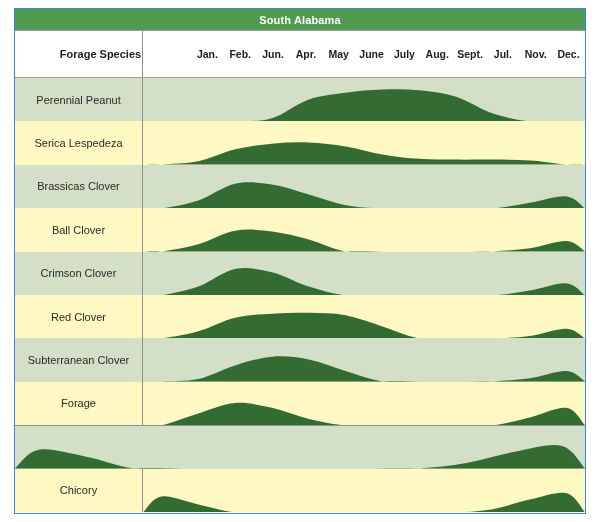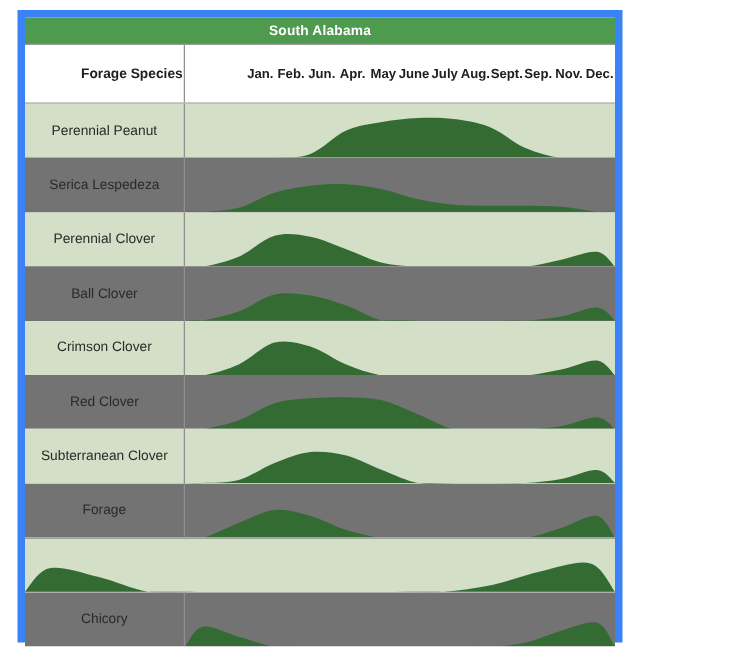--- a/index.html
+++ b/index.html
@@ -1,20 +1,20 @@
 <!DOCTYPE html>
 <html><head>
 <meta charset="utf-8">
 <style>
   html,body{margin:0;padding:0;background:#ffffff;}
   body{width:600px;height:522px;font-family:"Liberation Sans",sans-serif;overflow:hidden;}
 
   .chart-frame{
-    position:absolute; left:14px; top:8px; width:484px; height:506px;
-    border:6px solid #3b82f6; box-sizing:border-box; background:#fff;
+    position:absolute; left:14px; top:8px; width:572px; height:506px;
+    border:1px solid #3b82f6; box-sizing:border-box; background:#fff;
   }
 
   
   .title-bar{
     height:22px; background:#4e9a4e; display:flex; align-items:center; justify-content:center;
     border-bottom:1px solid #9a9a9a; box-sizing:border-box;
   }
   .title-bar .title-text{
     color:#ffffff; font-size:11px; font-weight:bold; letter-spacing:.15px;
   }
@@ -35,21 +35,21 @@
   .month-cell{
     flex:1 1 0; text-align:center; font-size:10.5px; font-weight:bold; color:#1d1d1d;
   }
 
   
   .rows-area{ position:relative; }
   .species-row{
     height:43.4px; display:flex; align-items:stretch; position:relative; box-sizing:border-box;
   }
   .species-row.shaded{ background:#d3dfc6; }
-  .species-row.plain{ background:#737373; }
+  .species-row.plain{ background:#fef9c3; }
   .species-row.divider-top{ border-top:1px solid #8f8f8f; }
 
   .row-label{
     width:128px; flex:0 0 128px; display:flex; align-items:center; justify-content:center;
     border-right:1px solid #8f8f8f; box-sizing:border-box; position:relative; z-index:2;
   }
   .row-label span{ font-size:11px; color:#2a2a2a; text-align:center; line-height:1.1; }
 
   .row-plot{
     flex:1 1 auto; position:relative; overflow:hidden;
@@ -73,21 +73,21 @@
     <div class="header-months">
       <div class="month-cell">Jan.</div>
       <div class="month-cell">Feb.</div>
       <div class="month-cell">Jun.</div>
       <div class="month-cell">Apr.</div>
       <div class="month-cell">May</div>
       <div class="month-cell">June</div>
       <div class="month-cell">July</div>
       <div class="month-cell">Aug.</div>
       <div class="month-cell">Sept.</div>
-      <div class="month-cell">Sep.</div>
+      <div class="month-cell">Jul.</div>
       <div class="month-cell">Nov.</div>
       <div class="month-cell">Dec.</div>
     </div>
   </div>
 
   <div class="rows-area" id="rows-area">
       <div class="species-row shaded">
         <div class="row-label">
           <span>Perennial Peanut</span>
         </div>
@@ -102,21 +102,21 @@
           <span>Serica Lespedeza</span>
         </div>
         <div class="row-plot">
           <svg viewBox="0 0 1200 100" preserveAspectRatio="none">
             <path d="M 0.00 100.00 C 8.33 100.00, 25.00 101.23, 50.00 100.00 C 75.00 98.77, 116.67 98.47, 150.00 92.64 C 183.33 86.81, 216.67 71.79, 250.00 65.04 C 283.33 58.29, 316.67 54.77, 350.00 52.16 C 383.33 49.55, 416.67 48.33, 450.00 49.40 C 483.33 50.47, 516.67 54.00, 550.00 58.60 C 583.33 63.20, 616.67 72.25, 650.00 77.00 C 683.33 81.75, 716.67 85.13, 750.00 87.12 C 783.33 89.11, 816.67 88.65, 850.00 88.96 C 883.33 89.27, 916.67 88.65, 950.00 88.96 C 983.33 89.27, 1016.67 88.96, 1050.00 90.80 C 1083.33 92.64, 1125.00 98.47, 1150.00 100.00 C 1175.00 101.53, 1191.67 100.00, 1200.00 100.00 L 1200 100 L 0 100 Z" class="growth-curve" fill="#336b33"></path>
           </svg>
         </div>
       </div>
       <div class="species-row shaded">
         <div class="row-label">
-          <span>Perennial Clover</span>
+          <span>Brassicas Clover</span>
         </div>
         <div class="row-plot">
           <svg viewBox="0 0 1200 100" preserveAspectRatio="none">
             <path d="M 0.00 100.00 C 8.33 100.00, 25.00 103.07, 50.00 100.00 C 75.00 96.93, 116.67 91.11, 150.00 81.60 C 183.33 72.09, 216.67 49.09, 250.00 42.96 C 283.33 36.83, 316.67 40.66, 350.00 44.80 C 383.33 48.94, 416.67 59.83, 450.00 67.80 C 483.33 75.77, 516.67 87.27, 550.00 92.64 C 583.33 98.01, 616.67 98.77, 650.00 100.00 C 683.33 101.23, 716.67 100.00, 750.00 100.00 C 783.33 100.00, 816.67 100.00, 850.00 100.00 C 883.33 100.00, 916.67 102.15, 950.00 100.00 C 983.33 97.85, 1016.67 91.72, 1050.00 87.12 C 1083.33 82.52, 1125.00 70.25, 1150.00 72.40 C 1175.00 74.55, 1191.67 95.40, 1200.00 100.00 L 1200 100 L 0 100 Z" class="growth-curve" fill="#336b33"></path>
           </svg>
         </div>
       </div>
       <div class="species-row plain">
         <div class="row-label">
           <span>Ball Clover</span>

